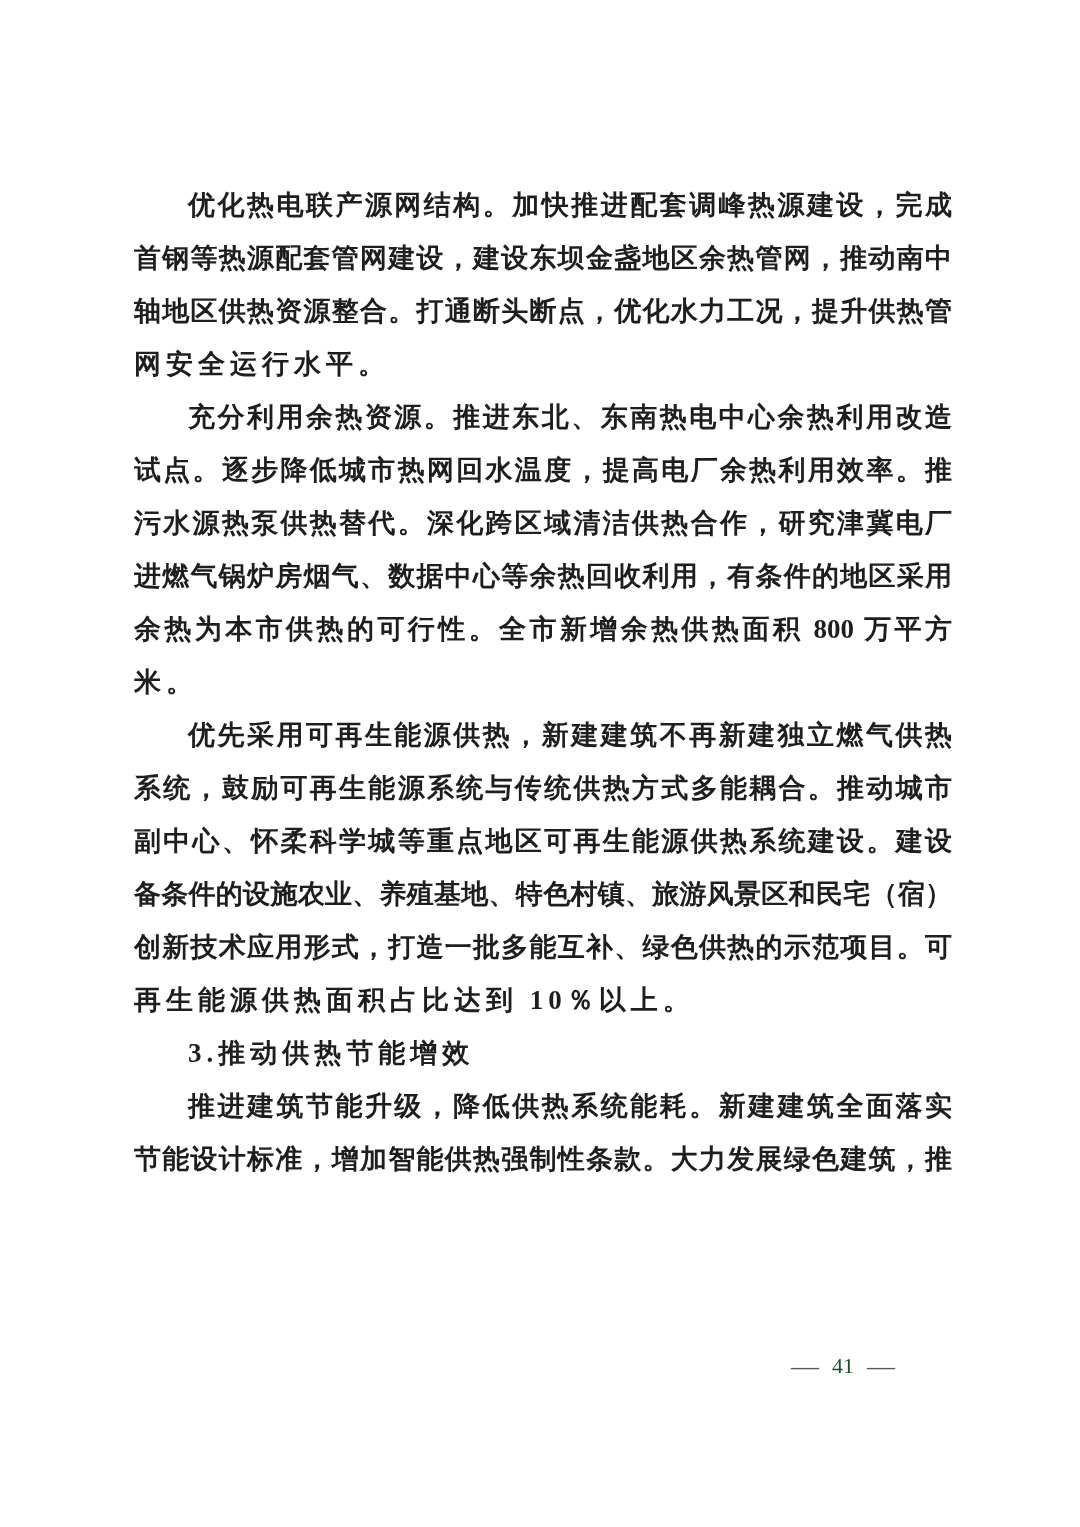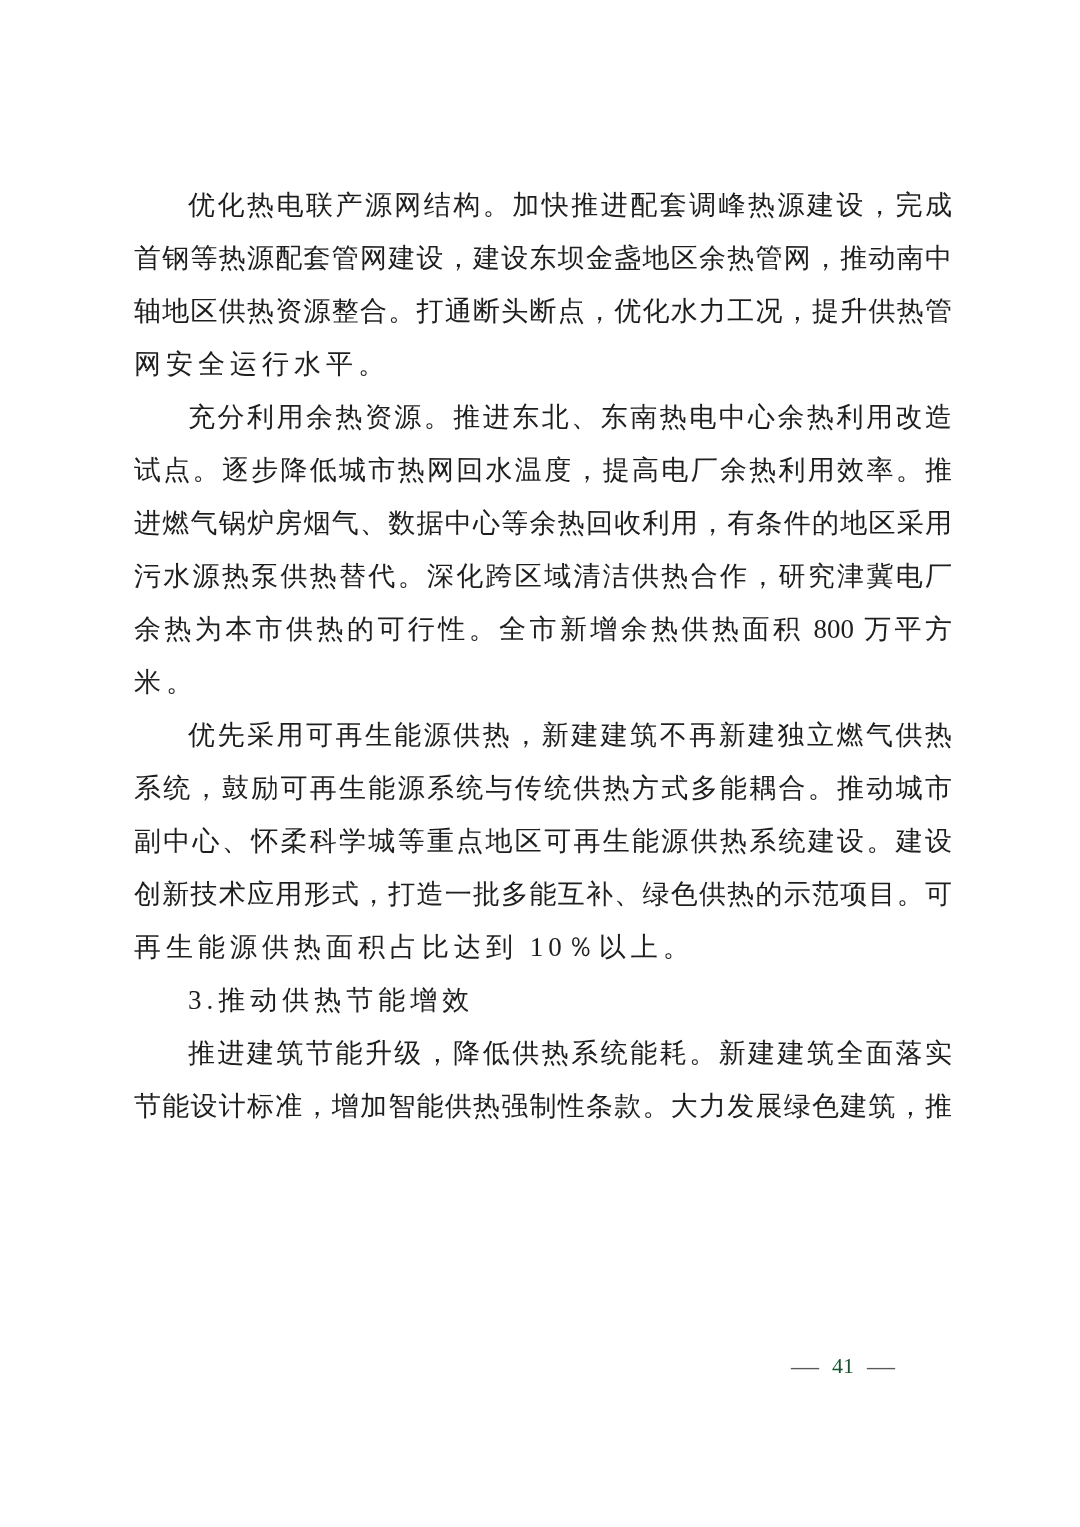--- a/index.html
+++ b/index.html
@@ -17,20 +17,21 @@
   }
   .page {
     position: absolute;
     inset: 0;
   }
   .text-block {
     position: absolute;
     left: 134px;
     top: 179px;
     width: 818px;
+    font-weight: bold;
   }
   .line {
     font-size: 27px;
     height: 53px;
     line-height: 53px;
     overflow: hidden;
     text-align: justify;
     text-align-last: justify;
     text-justify: inter-character;
     font-feature-settings: "halt" 1;
@@ -67,27 +68,28 @@
 <body>
 
 <div class="page">
   <div class="text-block">
       <div class="line indent">优化热电联产源网结构。加快推进配套调峰热源建设，完成</div>
       <div class="line">首钢等热源配套管网建设，建设东坝金盏地区余热管网，推动南中</div>
       <div class="line">轴地区供热资源整合。打通断头断点，优化水力工况，提升供热管</div>
       <div class="line nojust">网安全运行水平。</div>
       <div class="line indent">充分利用余热资源。推进东北、东南热电中心余热利用改造</div>
       <div class="line">试点。逐步降低城市热网回水温度，提高电厂余热利用效率。推</div>
+      <div class="line">污水源热泵供热替代。深化跨区域清洁供热合作，研究津冀电厂</div>
       <div class="line">进燃气锅炉房烟气、数据中心等余热回收利用，有条件的地区采用</div>
-      <div class="line">污水源热泵供热替代。深化跨区域清洁供热合作，研究津冀电厂</div>
       <div class="line">余热为本市供热的可行性。全市新增余热供热面积 800 万平方</div>
       <div class="line nojust">米。</div>
       <div class="line indent">优先采用可再生能源供热，新建建筑不再新建独立燃气供热</div>
       <div class="line">系统，鼓励可再生能源系统与传统供热方式多能耦合。推动城市</div>
       <div class="line">副中心、怀柔科学城等重点地区可再生能源供热系统建设。建设</div>
+      <div class="line">备条件的设施农业、养殖基地、特色村镇、旅游风景区和民宅（宿）</div>
       <div class="line">创新技术应用形式，打造一批多能互补、绿色供热的示范项目。可</div>
       <div class="line nojust">再生能源供热面积占比达到 10％以上。</div>
       <div class="line indent nojust">3.推动供热节能增效</div>
       <div class="line indent">推进建筑节能升级，降低供热系统能耗。新建建筑全面落实</div>
       <div class="line">节能设计标准，增加智能供热强制性条款。大力发展绿色建筑，推</div>
     </div>
   <div class="footer">
     <span class="dash">—</span>
     <span class="pagenum">41</span>
     <span class="dash">—</span>

